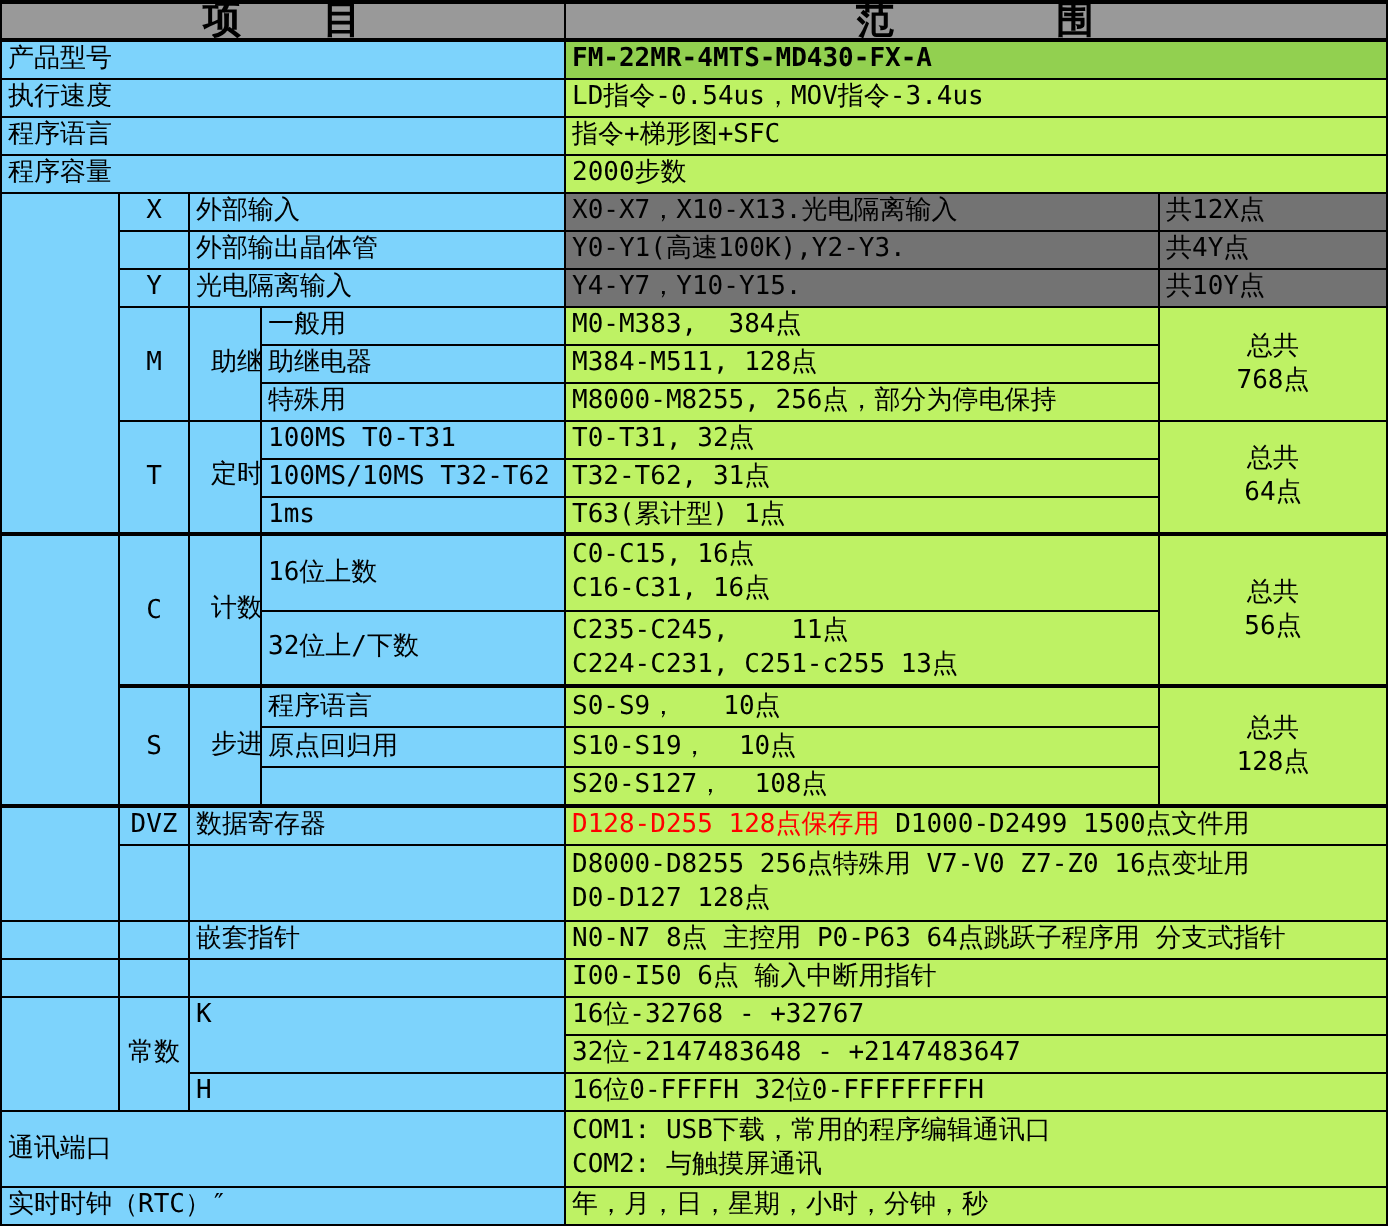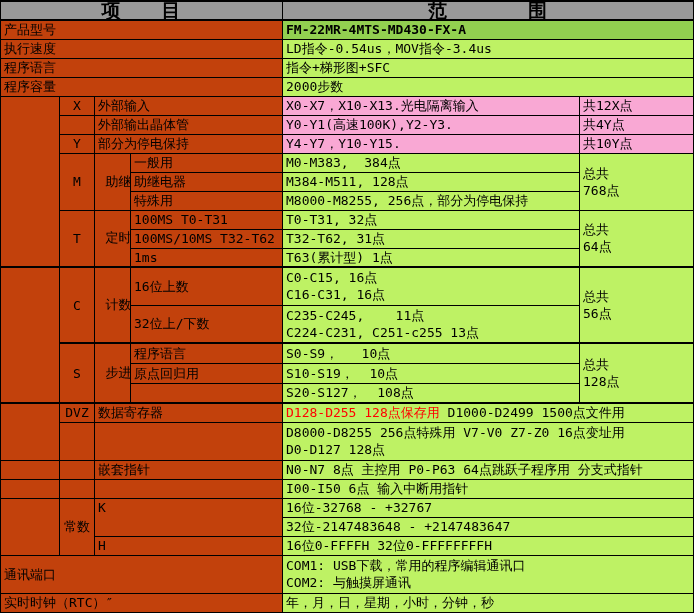--- a/index.html
+++ b/index.html
@@ -5,26 +5,26 @@
   html,body{margin:0;padding:0;background:#ffffff;}
   body{width:700px;height:615px;overflow:hidden;
        font-family:"DejaVu Sans Mono","DejaVu Sans",monospace;
        font-size:13px;color:#000;}
   table{border-collapse:collapse;table-layout:fixed;margin:0;}
   td,th{border:1px solid #000;padding:0 3px;overflow:hidden;
         vertical-align:middle;line-height:17px;}
   tr.h19{height:19px;} tr.h28{height:16px;} tr.h38{height:38px;} tr.h20{height:20px;}
   th.hdr{background:#999999;font-size:19px;font-weight:bold;text-align:center;
          border-bottom:2px solid #000;border-top:2px solid #000;letter-spacing:1px;}
-  td.lab{background:#c2410c;text-align:left;white-space:pre;}
+  td.lab{background:#7dd3fc;text-align:left;white-space:pre;}
   td.ctr{text-align:center;padding:0 1px;}
   td.val{background:#bef264;text-align:left;white-space:pre-wrap;}
   td.green{background:#92d050;font-weight:bold;}
-  td.orange{background:#f9a8d4;}
-  td.total{text-align:left;white-space:pre-wrap;}
+  td.orange{background:#737373;}
+  td.total{text-align:center;white-space:pre-wrap;}
   td.top{vertical-align:top;}
   td.bt2{border-top:2px solid #000;}
   .vtext{width:14px;margin:0 auto;word-break:break-all;line-height:14px;text-align:center;}
   .red{color:#ff0000;margin-top:46px;}
 </style>
 </head>
 <body>
 
 <table>
   <colgroup>
@@ -67,21 +67,21 @@
     <td class="val orange">共12X点</td>
   </tr>
   <tr class="h19">
     <td class="lab ctr"></td>
     <td class="lab" colspan="2">外部输出晶体管</td>
     <td class="val orange">Y0-Y1(高速100K),Y2-Y3.</td>
     <td class="val orange">共4Y点</td>
   </tr>
   <tr class="h19">
     <td class="lab ctr">Y</td>
-    <td class="lab" colspan="2">部分为停电保持</td>
+    <td class="lab" colspan="2">光电隔离输入</td>
     <td class="val orange">Y4-Y7，Y10-Y15.</td>
     <td class="val orange">共10Y点</td>
   </tr>
 
   <tr class="h19">
     <td class="lab ctr" rowspan="3">M</td>
     <td class="lab" rowspan="3"><div class="vtext">助继电器</div></td>
     <td class="lab">一般用</td>
     <td class="val">M0-M383,  384点</td>
     <td class="val total" rowspan="3">总共

